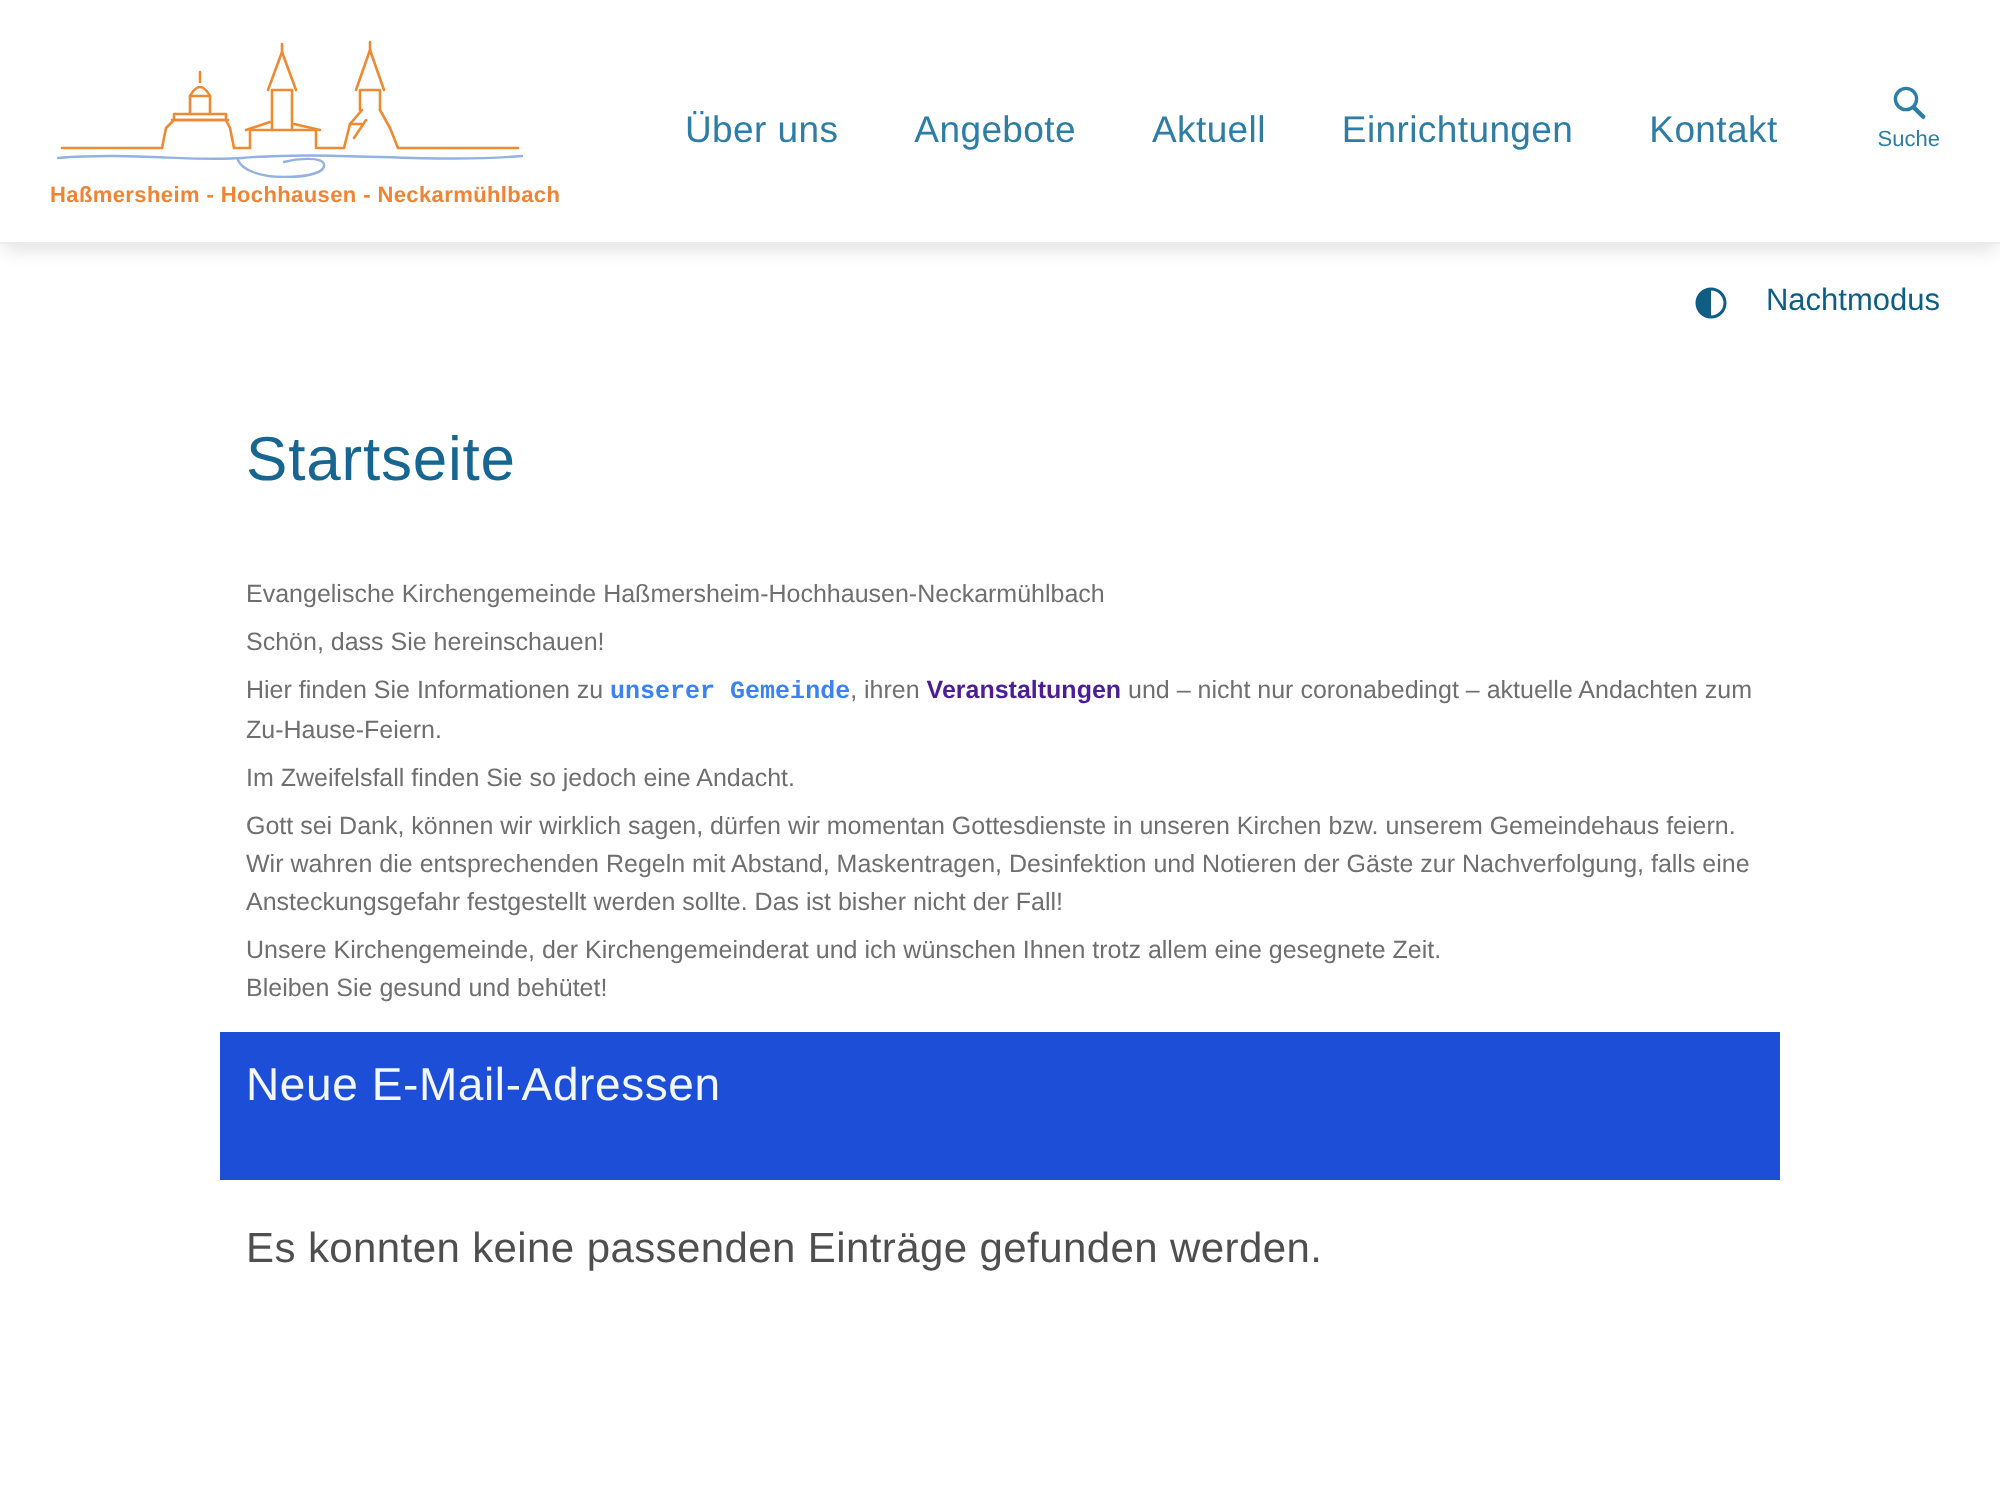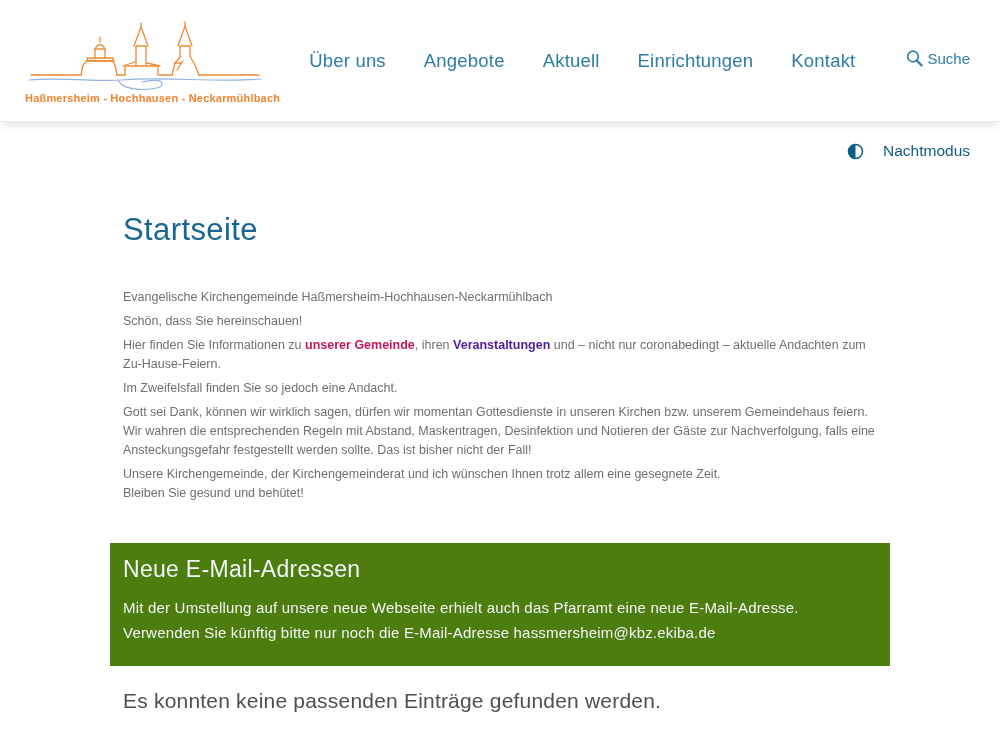--- a/index.html
+++ b/index.html
@@ -28,33 +28,33 @@
   .logo-link { display: block; text-decoration: none; width: 245px; cursor: pointer; }
   .logo-caption {
     color: #f08433;
     font-size: 11px;
     font-weight: bold;
     letter-spacing: 0.2px;
     text-align: center;
     margin-top: -2px;
     white-space: nowrap;
   }
-  .main-nav { display: flex; align-items: center; gap: 38px; }
+  .main-nav { display: flex; align-items: flex-end; gap: 38px; }
   .nav-link {
     color: #2e7da6;
     font-size: 18.5px;
     text-decoration: none;
     letter-spacing: 0.2px;
     cursor: pointer;
     white-space: nowrap;
   }
   .nav-search {
-    display: flex; flex-direction: row; align-items: center;
+    display: flex; flex-direction: column; align-items: center;
     gap: 3px; margin-left: 12px; margin-top: -4px;
-    color: #2e7da6; font-size: 15px; text-decoration: none; cursor: pointer;
+    color: #2e7da6; font-size: 11px; text-decoration: none; cursor: pointer;
   }
 
   
   .nightmode-row {
     text-align: right;
     padding: 20px 30px 0 0;
     height: 38px;
   }
   .nightmode-toggle {
     display: inline-flex; align-items: center; gap: 19px;
@@ -76,27 +76,27 @@
     padding: 0 13px;
   }
   .content p.body-text {
     font-size: 12.5px;
     line-height: 19px;
     color: #6f6f6f;
     margin: 0 0 5px 0;
     padding: 0 13px;
   }
   .inline-link { font-weight: bold; text-decoration: none; cursor: pointer; }
-  .inline-link.dark   { color: #be185d; }
+  .inline-link.dark   { color: #3b82f6; font-family: Liberation Mono, monospace; }
   .inline-link.bright { color: #4c1d95; }
 
   
   .notice-box {
-    background: #4d7c0f;
-    margin-top: 40px;
+    background: #1d4ed8;
+    margin-top: 12px;
     padding: 13px 13px 21px 13px;
     color: #f2f7f9;
   }
   .notice-title {
     font-size: 23px;
     font-weight: 400;
     letter-spacing: 0.3px;
     margin: 0 0 13px 0;
     color: #f2f7f9;
   }
@@ -183,17 +183,16 @@
 
   <p class="body-text">Evangelische Kirchengemeinde Haßmersheim-Hochhausen-Neckarmühlbach</p>
   <p class="body-text">Schön, dass Sie hereinschauen!</p>
   <p class="body-text"><span>Hier finden Sie Informationen zu </span><a class="inline-link dark">unserer Gemeinde</a><span>, ihren </span><a class="inline-link bright">Veranstaltungen</a><span> und – nicht nur coronabedingt – aktuelle Andachten zum Zu-Hause-Feiern.</span></p>
   <p class="body-text">Im Zweifelsfall finden Sie so jedoch eine Andacht.</p>
   <p class="body-text">Gott sei Dank, können wir wirklich sagen, dürfen wir momentan Gottesdienste in unseren Kirchen bzw. unserem Gemeindehaus feiern. Wir wahren die entsprechenden Regeln mit Abstand, Maskentragen, Desinfektion und Notieren der Gäste zur Nachverfolgung, falls eine Ansteckungsgefahr festgestellt werden sollte. Das ist bisher nicht der Fall!</p>
   <p class="body-text"><span>Unsere Kirchengemeinde, der Kirchengemeinderat und ich wünschen Ihnen trotz allem eine gesegnete Zeit.</span><br><span>Bleiben Sie gesund und behütet!</span></p>
 
   <section class="notice-box">
     <h2 class="notice-title">Neue E-Mail-Adressen</h2>
-    <p class="notice-body"><span>Mit der Umstellung auf unsere neue Webseite erhielt auch das Pfarramt eine neue E-Mail-Adresse.</span><br><span>Verwenden Sie künftig bitte nur noch die E-Mail-Adresse hassmersheim@kbz.ekiba.de</span></p>
   </section>
 
   <p class="empty-state">Es konnten keine passenden Einträge gefunden werden.</p>
 </main>
 
 </body></html>

